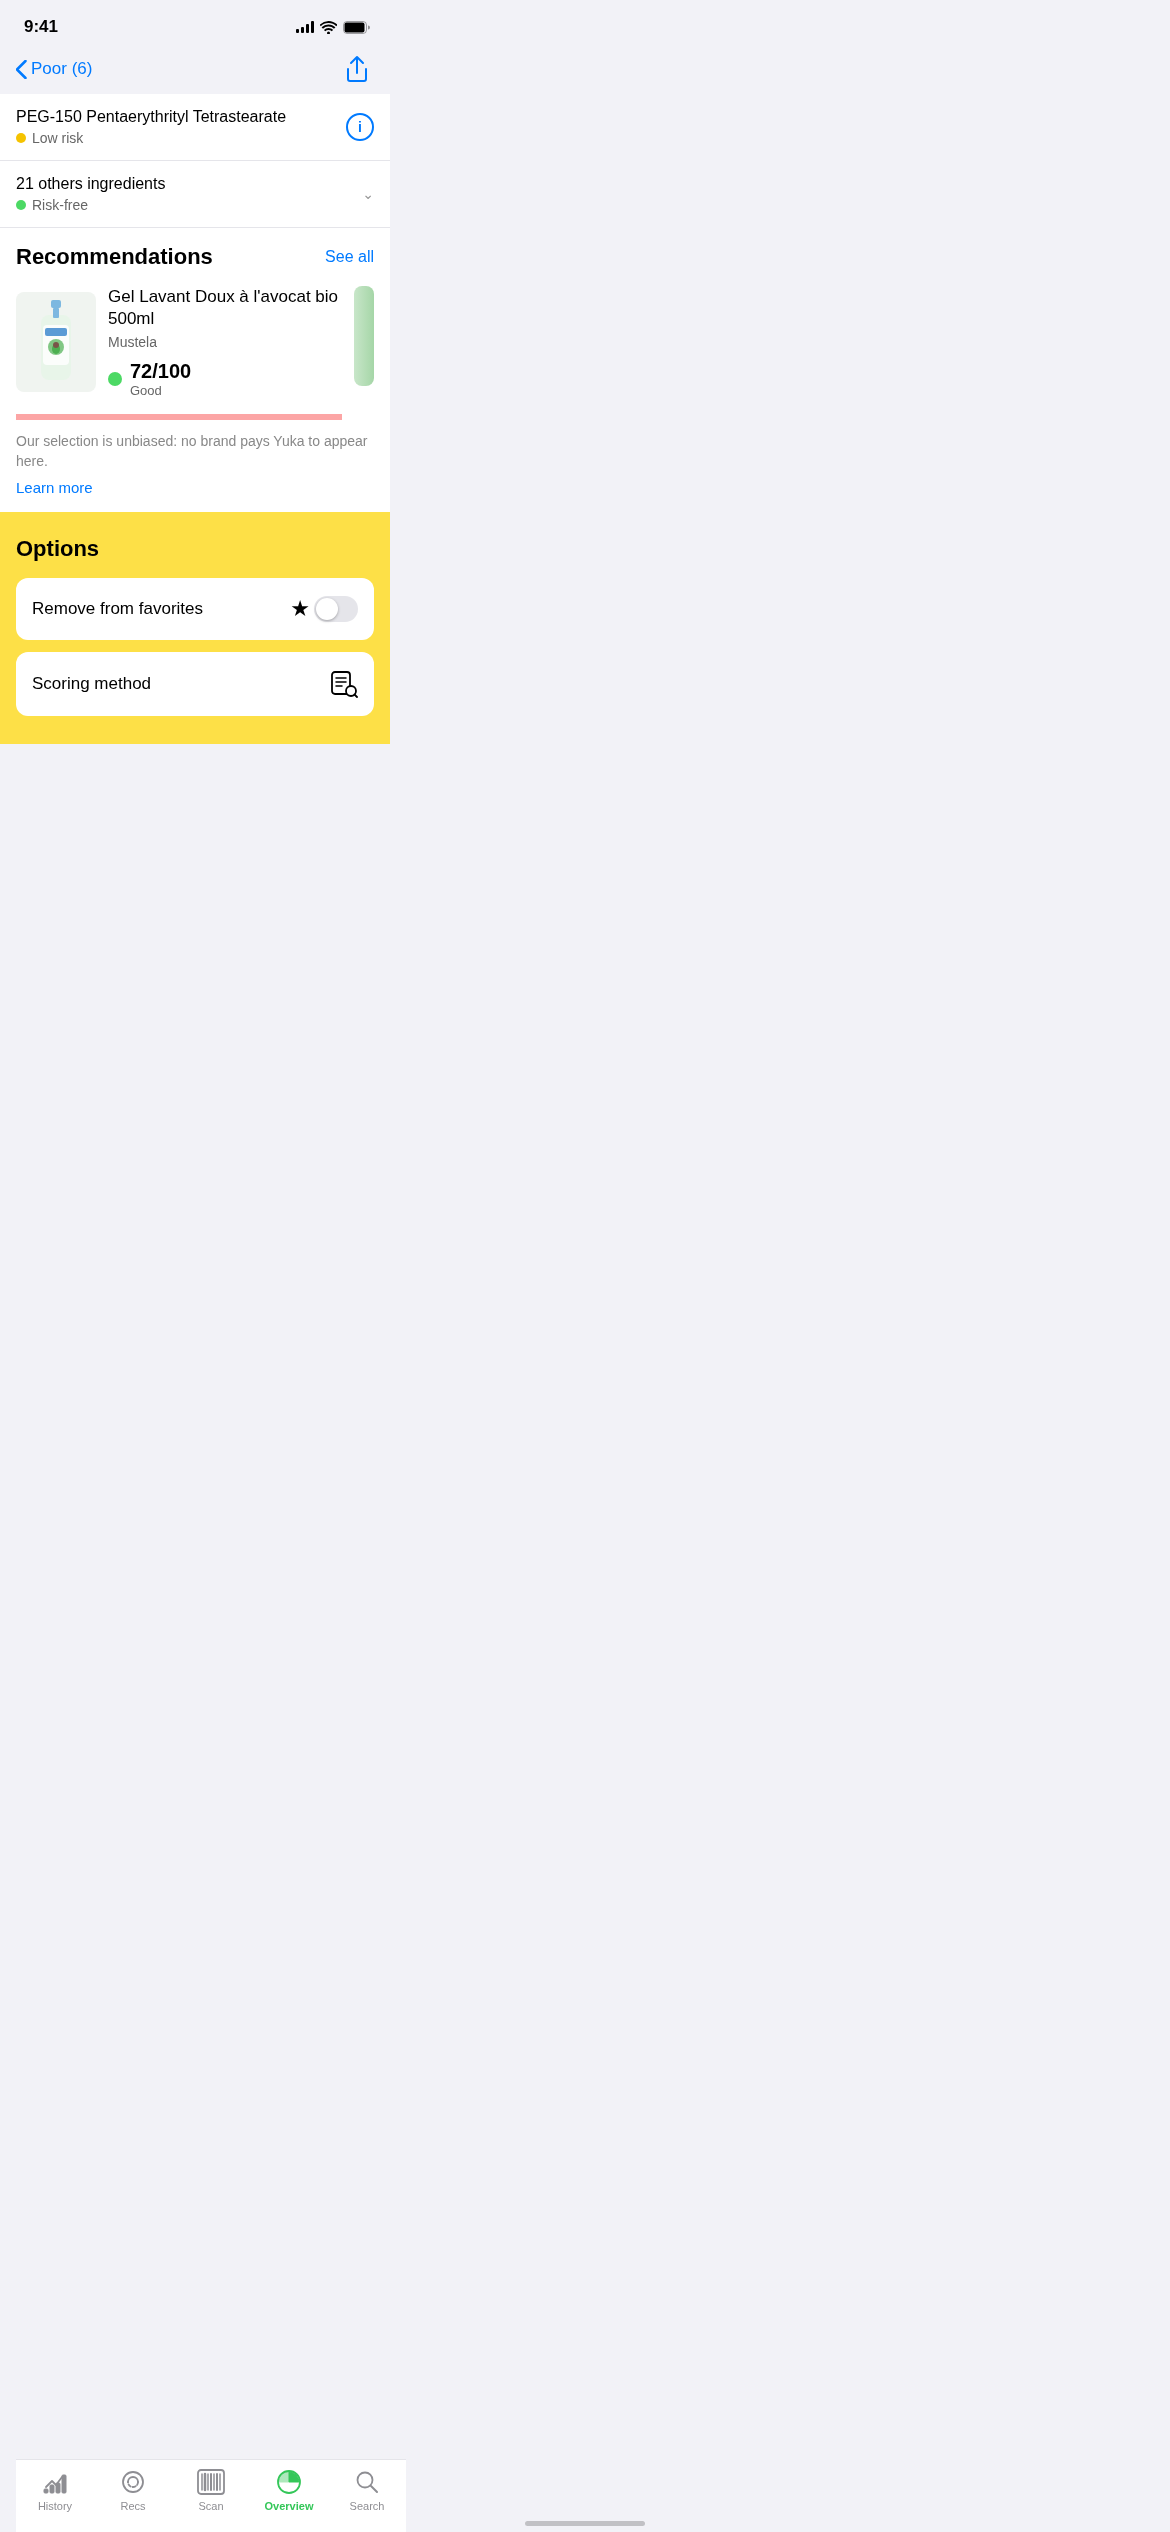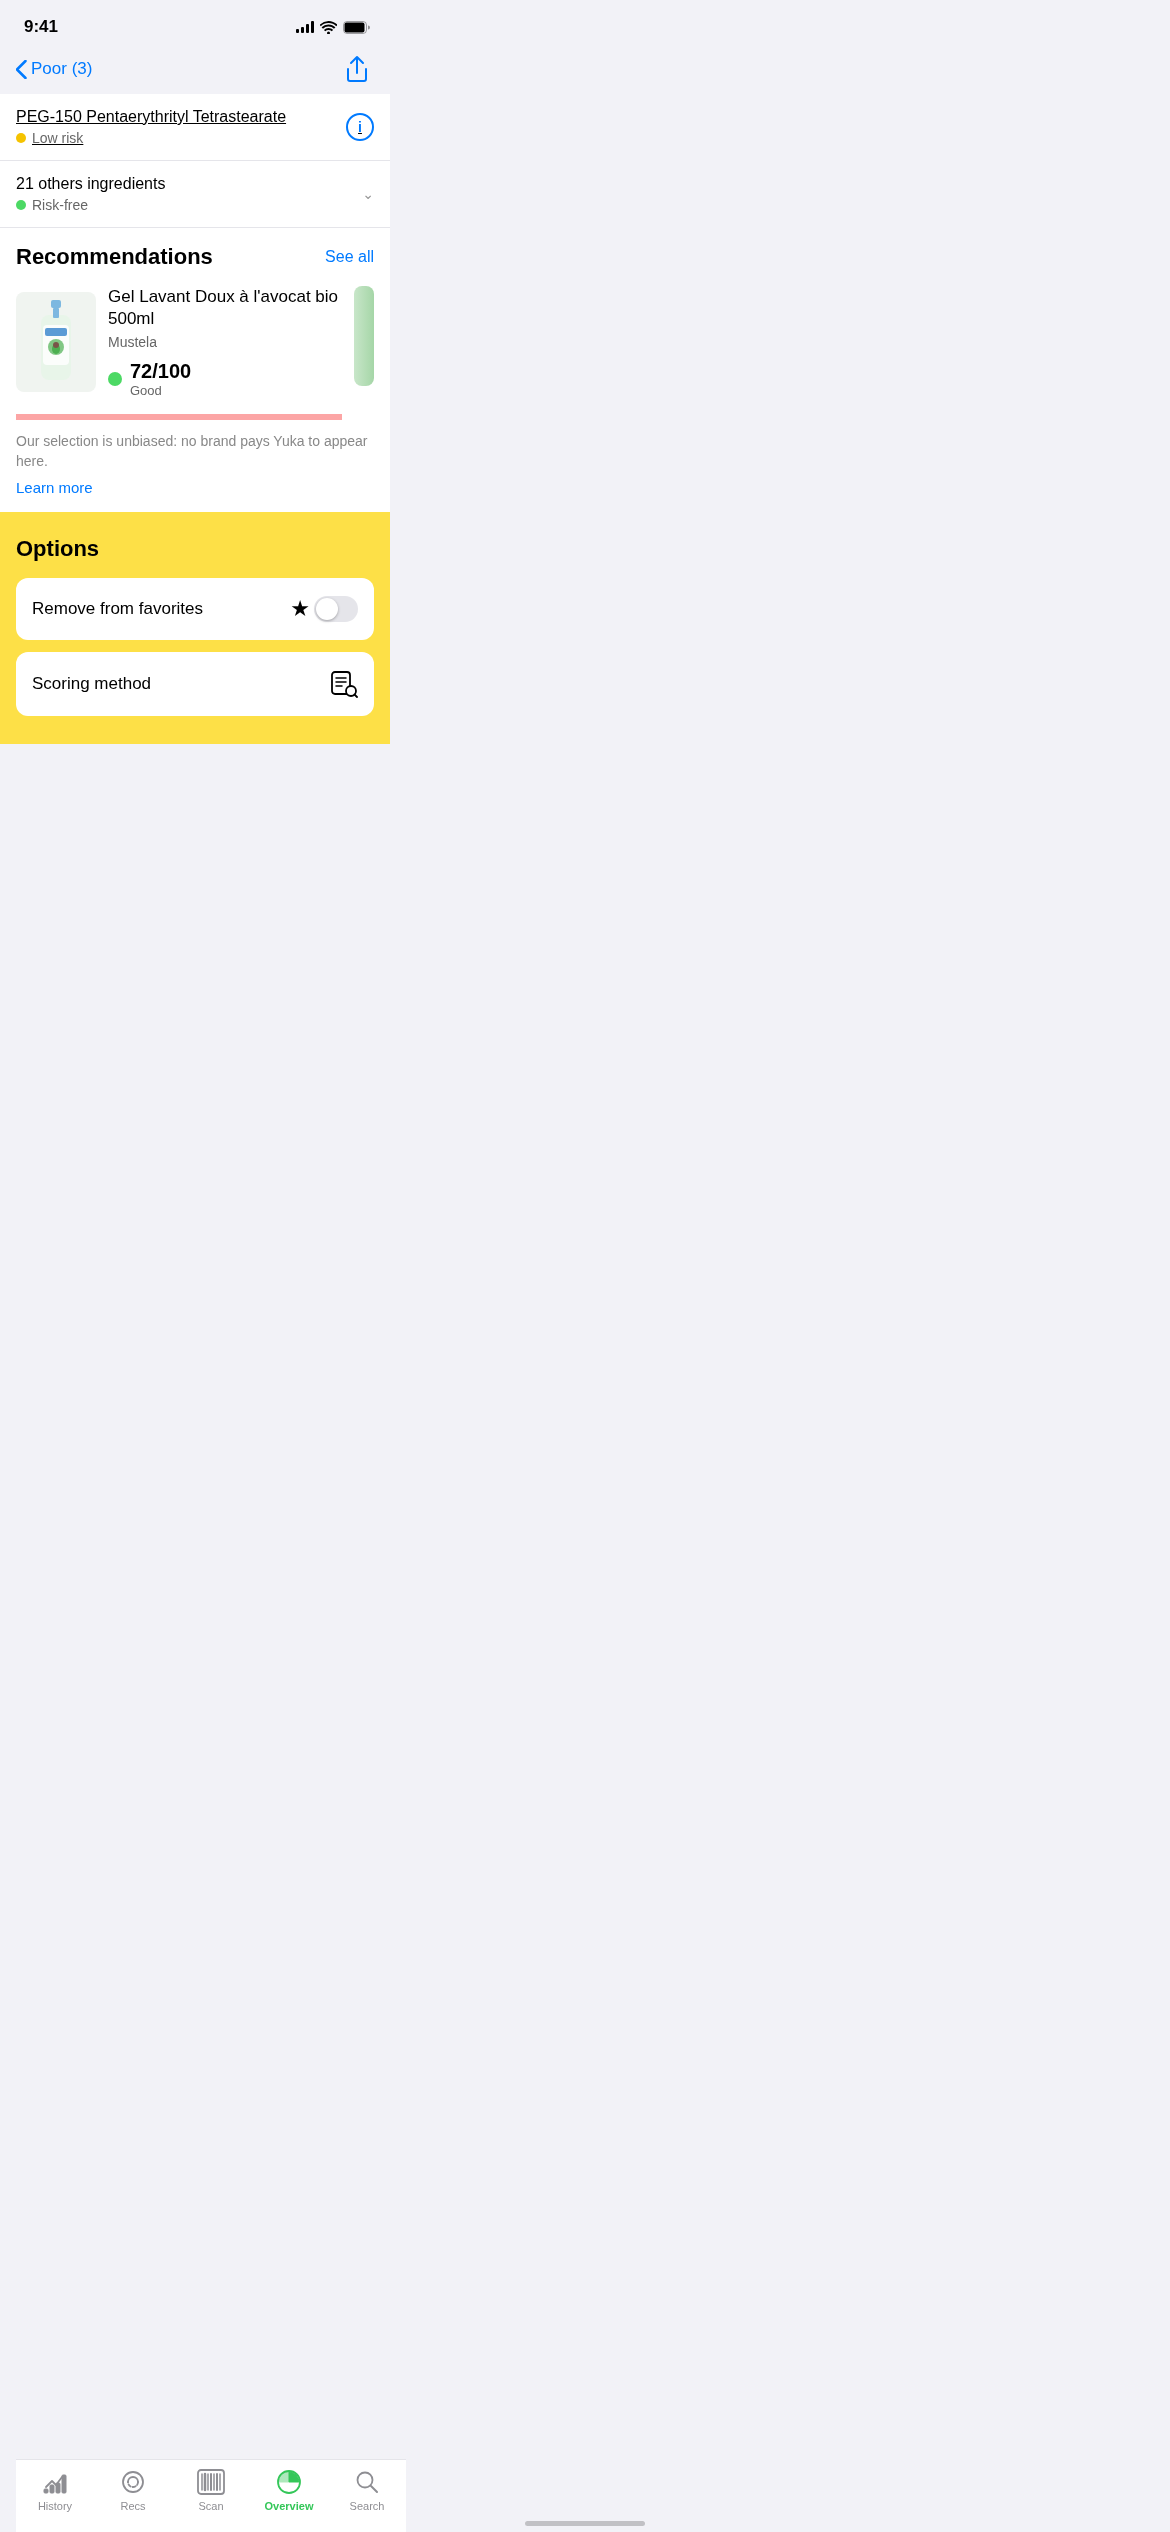--- a/index.html
+++ b/index.html
@@ -76,21 +76,20 @@
       padding: 0;
     }
 
     
     .ingredient-row {
       padding: 14px 16px;
       border-bottom: 1px solid #e5e5ea;
       display: flex;
       justify-content: space-between;
       align-items: center;
-      text-decoration: underline;
     }
     .ingredient-info {
       flex: 1;
     }
     .ingredient-name {
       font-size: 16px;
       font-weight: 500;
       color: #000;
       margin-bottom: 4px;
     }
@@ -390,21 +389,21 @@
       <path d="M25 4.5v4a2 2 0 0 0 0-4z" fill="#000" opacity="0.4"></path>
     </svg>
   </div>
 </div>
 
 <div class="nav-bar">
   <div class="back-btn">
     <svg width="11" height="19" viewBox="0 0 11 19" fill="none" xmlns="http://www.w3.org/2000/svg">
       <path d="M9.5 1L1 9.5L9.5 18" stroke="#007aff" stroke-width="2.5" stroke-linecap="round" stroke-linejoin="round"></path>
     </svg>
-    <span style="color:#007aff;font-size:17px;">Poor (3)</span>
+    <span style="color:#007aff;font-size:17px;">Poor (6)</span>
   </div>
   <div class="share-btn">
     <svg width="22" height="28" viewBox="0 0 22 28" fill="none" xmlns="http://www.w3.org/2000/svg">
       <path d="M11 2v16M5 8l6-6 6 6" stroke="#007aff" stroke-width="2" stroke-linecap="round" stroke-linejoin="round"></path>
       <path d="M2 14v10a2 2 0 0 0 2 2h14a2 2 0 0 0 2-2V14" stroke="#007aff" stroke-width="2" stroke-linecap="round"></path>
     </svg>
   </div>
 </div>
 
 <div class="content">

